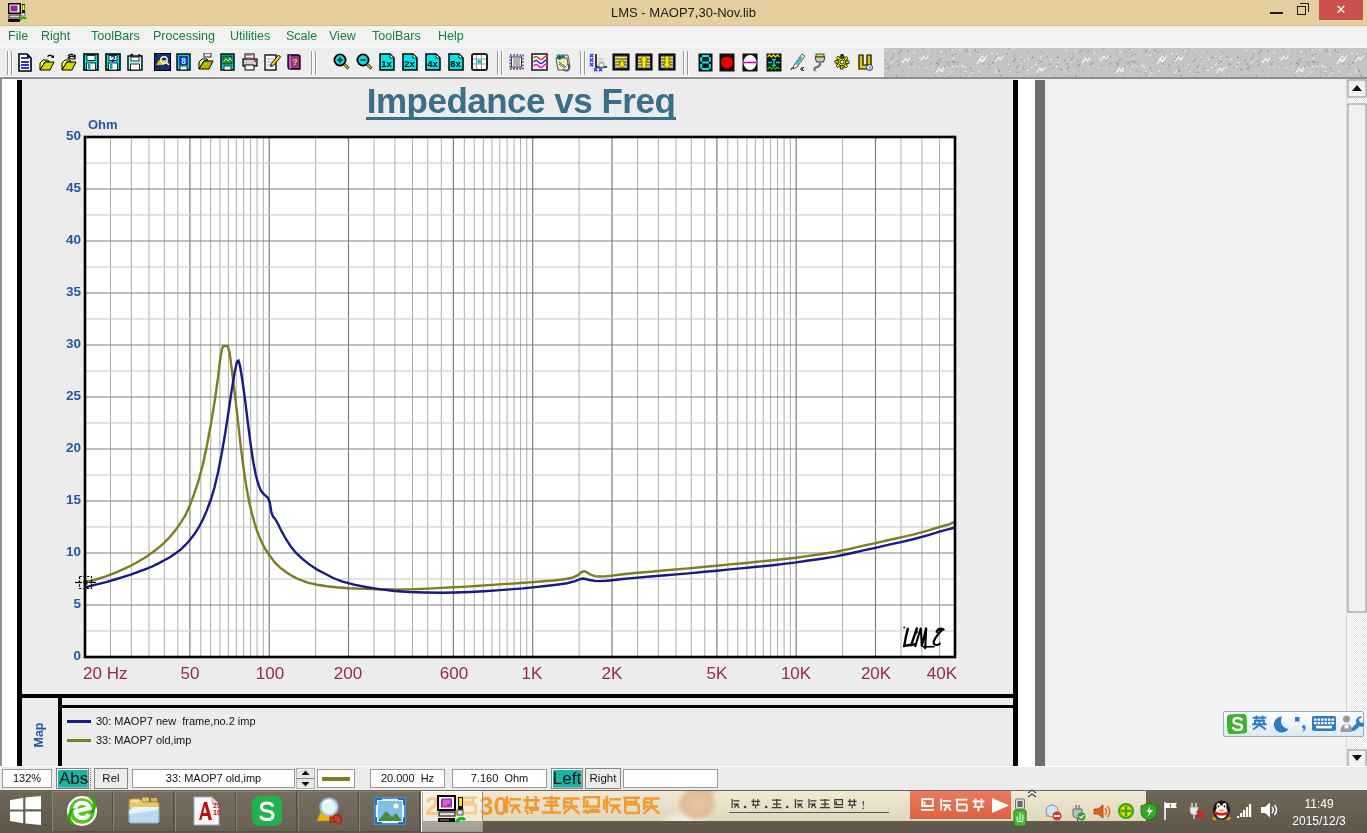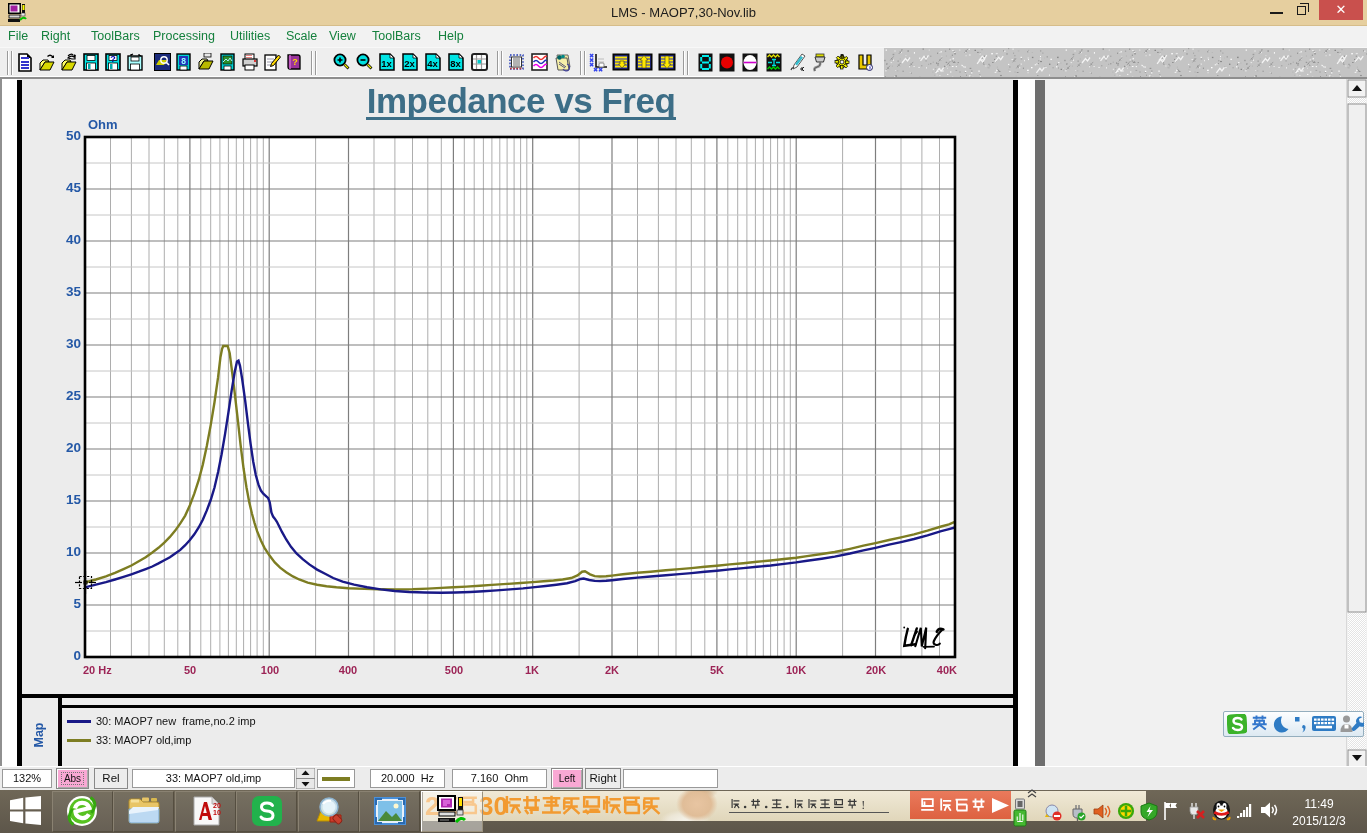--- a/index.html
+++ b/index.html
@@ -15,29 +15,29 @@
 #lwhite{left:0;top:79px;width:17px;height:687px;background:#fff;border-left:2px solid #909090}
 #lblack{left:17px;top:80px;width:5px;height:686px;background:#000}
 #page{left:22px;top:79px;width:991px;height:687px;background:#ececec}
 #rblack{left:1013px;top:80px;width:5px;height:686px;background:#000}
 #rwhite{left:1018px;top:79px;width:17px;height:687px;background:#fff}
 #rshadow{left:1035px;top:80px;width:10px;height:686px;background:#6e6e6e}
 #charttitle{left:366px;top:83px;width:310px;text-align:center;font-size:35px;font-weight:bold;color:#3d6e87;letter-spacing:-0.5px;line-height:35px}
 #charttitleu{left:366px;top:117px;width:310px;height:3px;background:#3d6e87}
 #ohm{left:88px;top:117px;font-size:13px;font-weight:bold;color:#2458a6}
 .yl{position:absolute;right:1286px;width:60px;text-align:right;font-size:13.5px;font-weight:bold;color:#2458a6}
-.xl{position:absolute;top:664px;font-size:11px;font-weight:bold;color:#9c2456}
+.xl{position:absolute;top:664px;font-size:17px;font-weight:normal;color:#9c2456}
 #legtopline{left:22px;top:694px;width:991px;height:4px;background:#000}
 #maptext{left:26px;top:728px;font-size:12.5px;font-weight:bold;color:#2458a6;transform:rotate(-90deg);transform-origin:center}
 #legvline{left:58px;top:698px;width:4px;height:68px;background:#000}
 #leghline{left:62px;top:705px;width:951px;height:3px;background:#000}
 .legtext{position:absolute;font-size:11px;color:#111}
 #statusbar{left:0;top:766px;width:1367px;height:24px;background:#ececec;border-top:1px solid #fff}
 .scell{position:absolute;top:769px;height:19px;background:#fff;border:1px solid #999;font-size:11px;color:#111;text-align:center;line-height:17px}
-.sbtn{position:absolute;top:768px;height:21px;background:#f9a8d4;border:1px solid #888;box-shadow:inset 1px 1px 0 #fff, inset -1px -1px 0 #aaa;font-size:10px;color:#111;text-align:center;line-height:19px}
+.sbtn{position:absolute;top:768px;height:21px;background:#14b8a6;border:1px solid #888;box-shadow:inset 1px 1px 0 #fff, inset -1px -1px 0 #aaa;font-size:17px;color:#111;text-align:center;line-height:19px}
 .sbtnf{position:absolute;top:768px;height:21px;background:#ececec;border:1px solid #888;font-size:11.5px;color:#111;text-align:center;line-height:19px}
 #taskbar{left:0;top:790px;width:1367px;height:43px;background:linear-gradient(#6f6757,#5d564a)}
 .tbtn{position:absolute;top:791px;width:61px;height:41px;border:1px solid #80788a;border-color:#8a8272 #554e40 #554e40 #8a8272;background:rgba(255,255,255,0.06)}
 #banner{left:423px;top:791px;width:723px;height:30px;background:linear-gradient(#f0e9d6,#e0d6ba)}
 #clock{left:1284px;top:796px;width:70px;text-align:center;color:#fff;font-size:12px;line-height:17px}
 #sogou{left:1223px;top:711px;width:141px;height:26px;background:linear-gradient(#fdfeff,#dde9f2);border:1px solid #94aebe;border-radius:2px}
 #vscroll{left:1346px;top:79px;width:21px;height:689px;background:#f0f0f0;border-left:1px solid #d8d8d8}
 </style></head><body>
 
 <div class="abs" id="titlebar"></div>
@@ -558,22 +558,22 @@
 <div class="yl" style="top:336px">30</div>
 <div class="yl" style="top:388px">25</div>
 <div class="yl" style="top:440px">20</div>
 <div class="yl" style="top:492px">15</div>
 <div class="yl" style="top:544px">10</div>
 <div class="yl" style="top:596px">5</div>
 <div class="yl" style="top:648px">0</div>
 <div class="xl" style="left:83px;width:60px;text-align:left">20&nbsp;Hz</div>
 <div class="xl" style="left:190px;width:60px;margin-left:-30px;text-align:center">50</div>
 <div class="xl" style="left:270px;width:60px;margin-left:-30px;text-align:center">100</div>
-<div class="xl" style="left:348px;width:60px;margin-left:-30px;text-align:center">400</div>
-<div class="xl" style="left:454px;width:60px;margin-left:-30px;text-align:center">500</div>
+<div class="xl" style="left:348px;width:60px;margin-left:-30px;text-align:center">200</div>
+<div class="xl" style="left:454px;width:60px;margin-left:-30px;text-align:center">600</div>
 <div class="xl" style="left:532px;width:60px;margin-left:-30px;text-align:center">1K</div>
 <div class="xl" style="left:612px;width:60px;margin-left:-30px;text-align:center">2K</div>
 <div class="xl" style="left:717px;width:60px;margin-left:-30px;text-align:center">5K</div>
 <div class="xl" style="left:796px;width:60px;margin-left:-30px;text-align:center">10K</div>
 <div class="xl" style="left:876px;width:60px;margin-left:-30px;text-align:center">20K</div>
 <div class="xl" style="left:925px;width:32px;text-align:right">40K</div>
 <svg class="abs" style="left:73px;top:135px" width="885" height="526" viewBox="0 0 885 526">
 <g transform="translate(-73,-135)">
 <rect x="85" y="137" width="870" height="520" fill="#ffffff"></rect>
 <line x1="110.5" y1="137" x2="110.5" y2="657" stroke="#adadad" stroke-width="1"></line>

